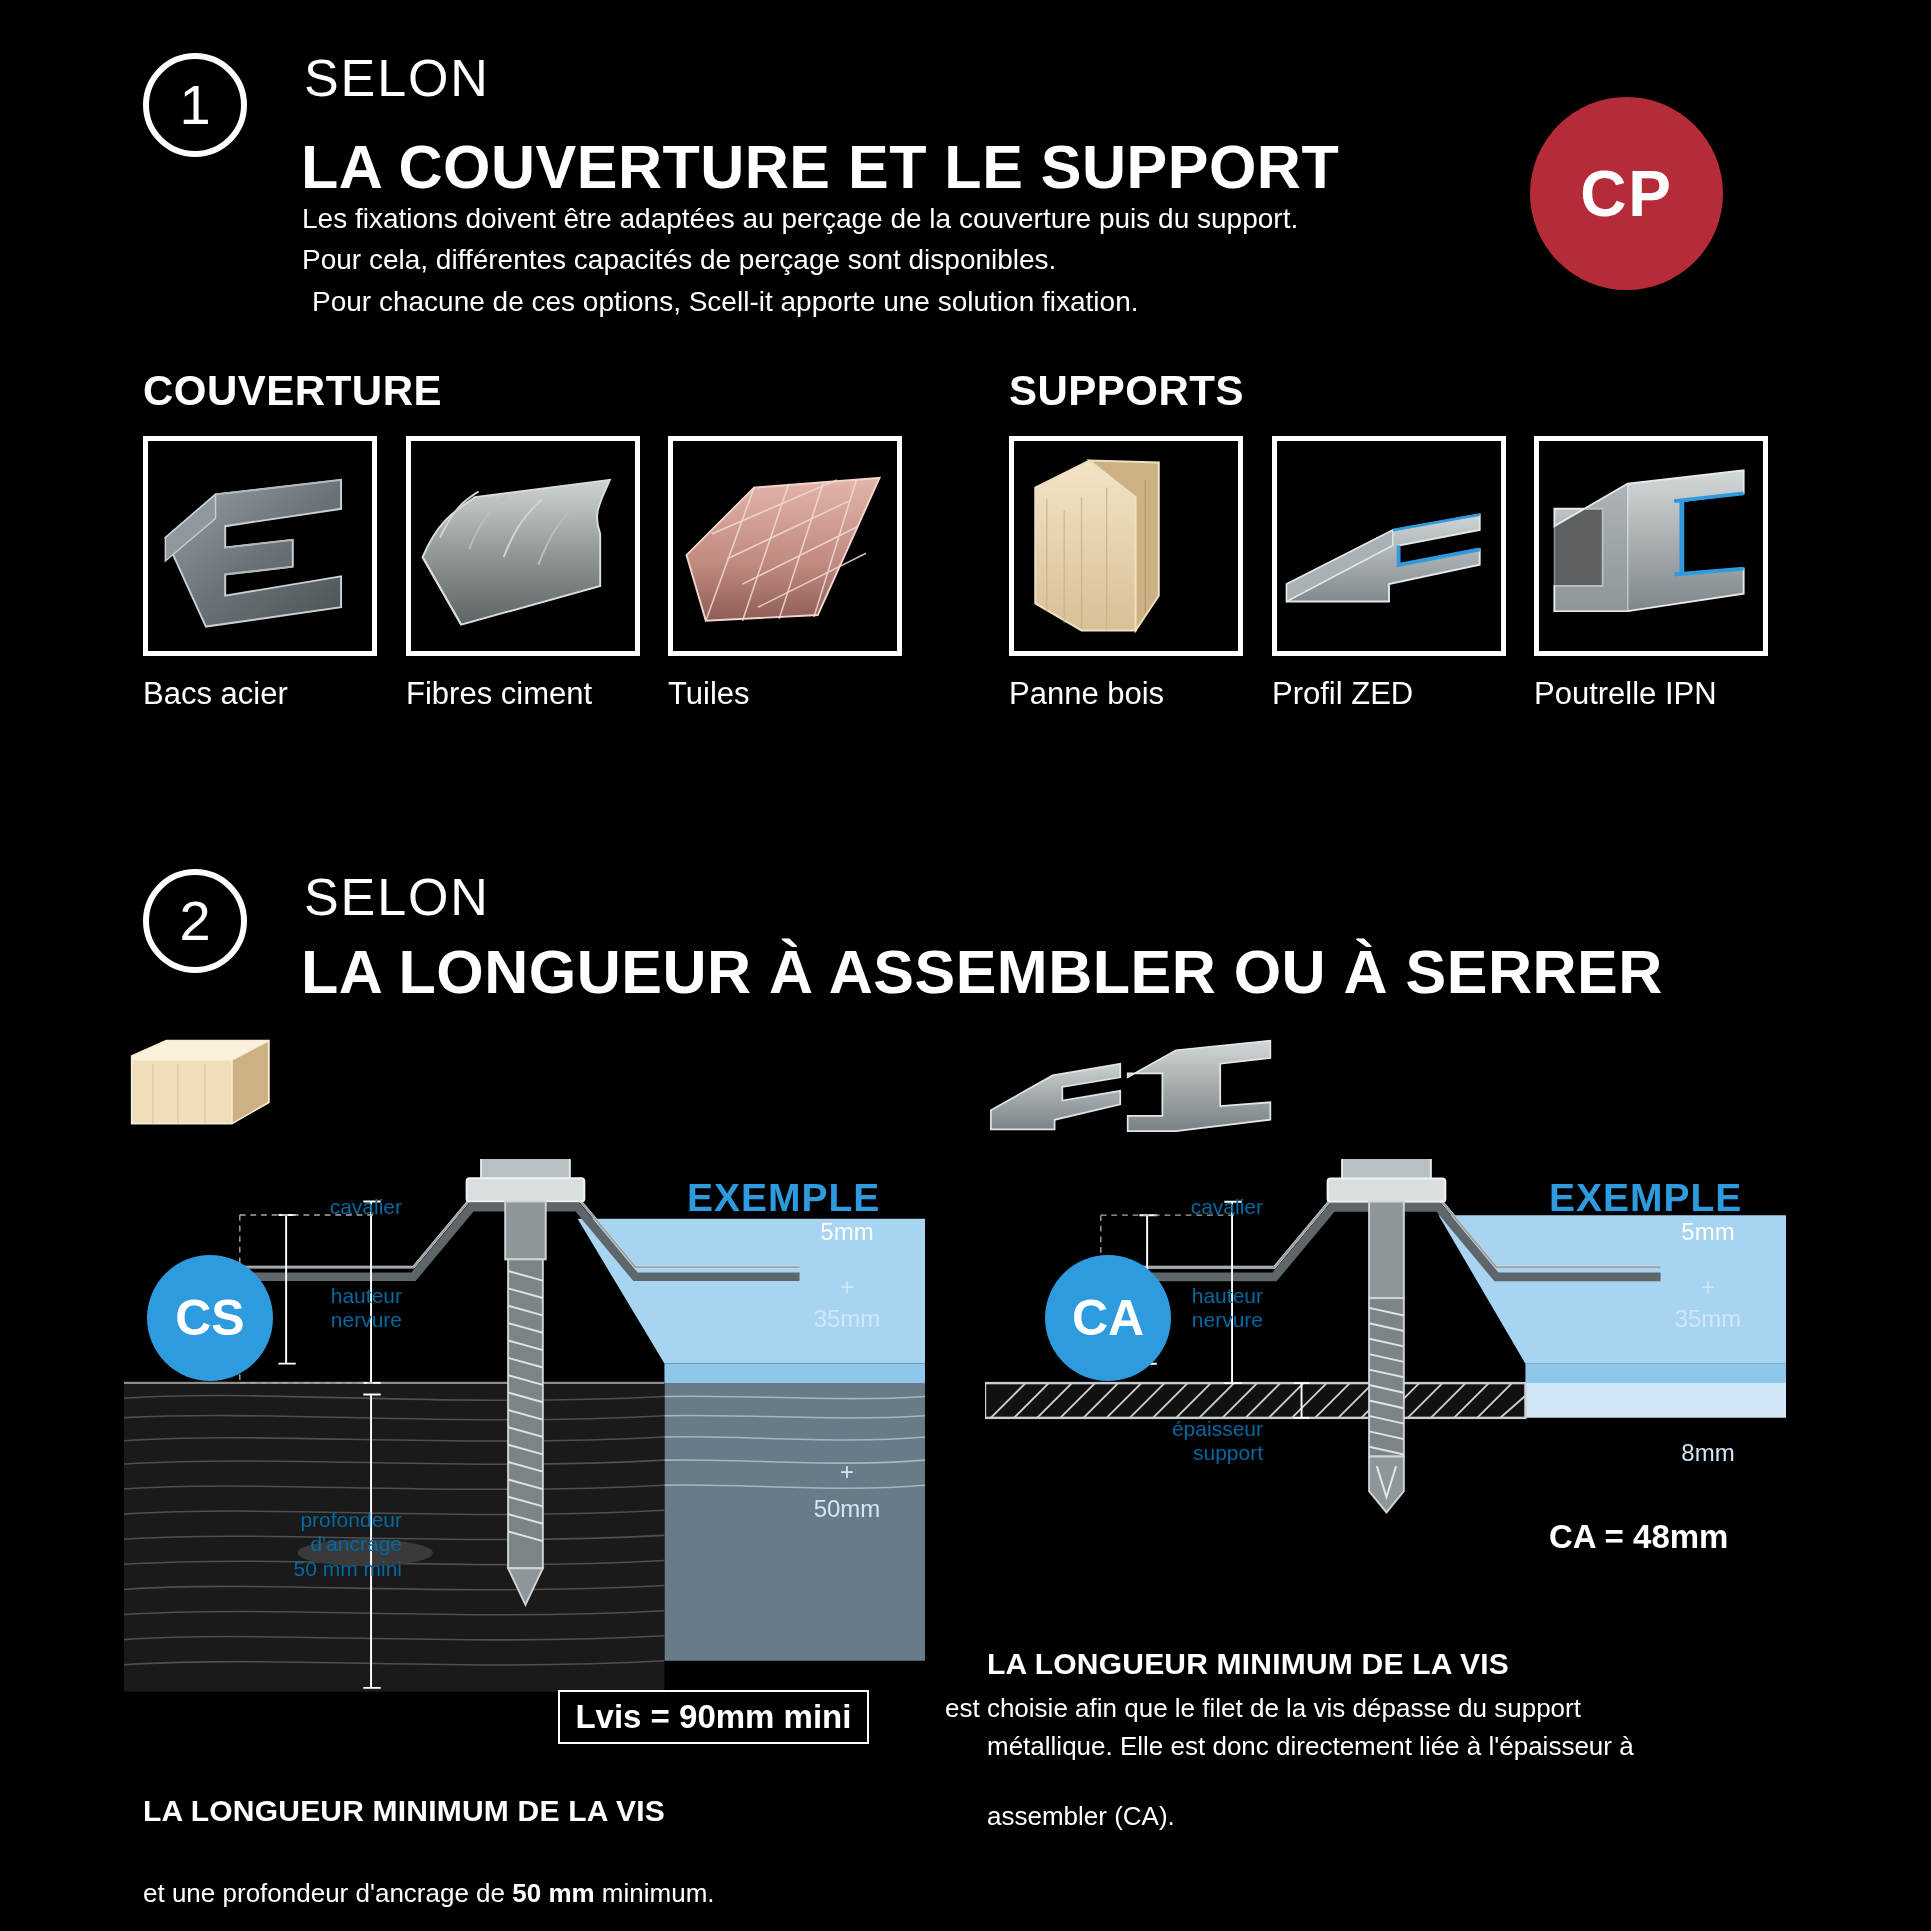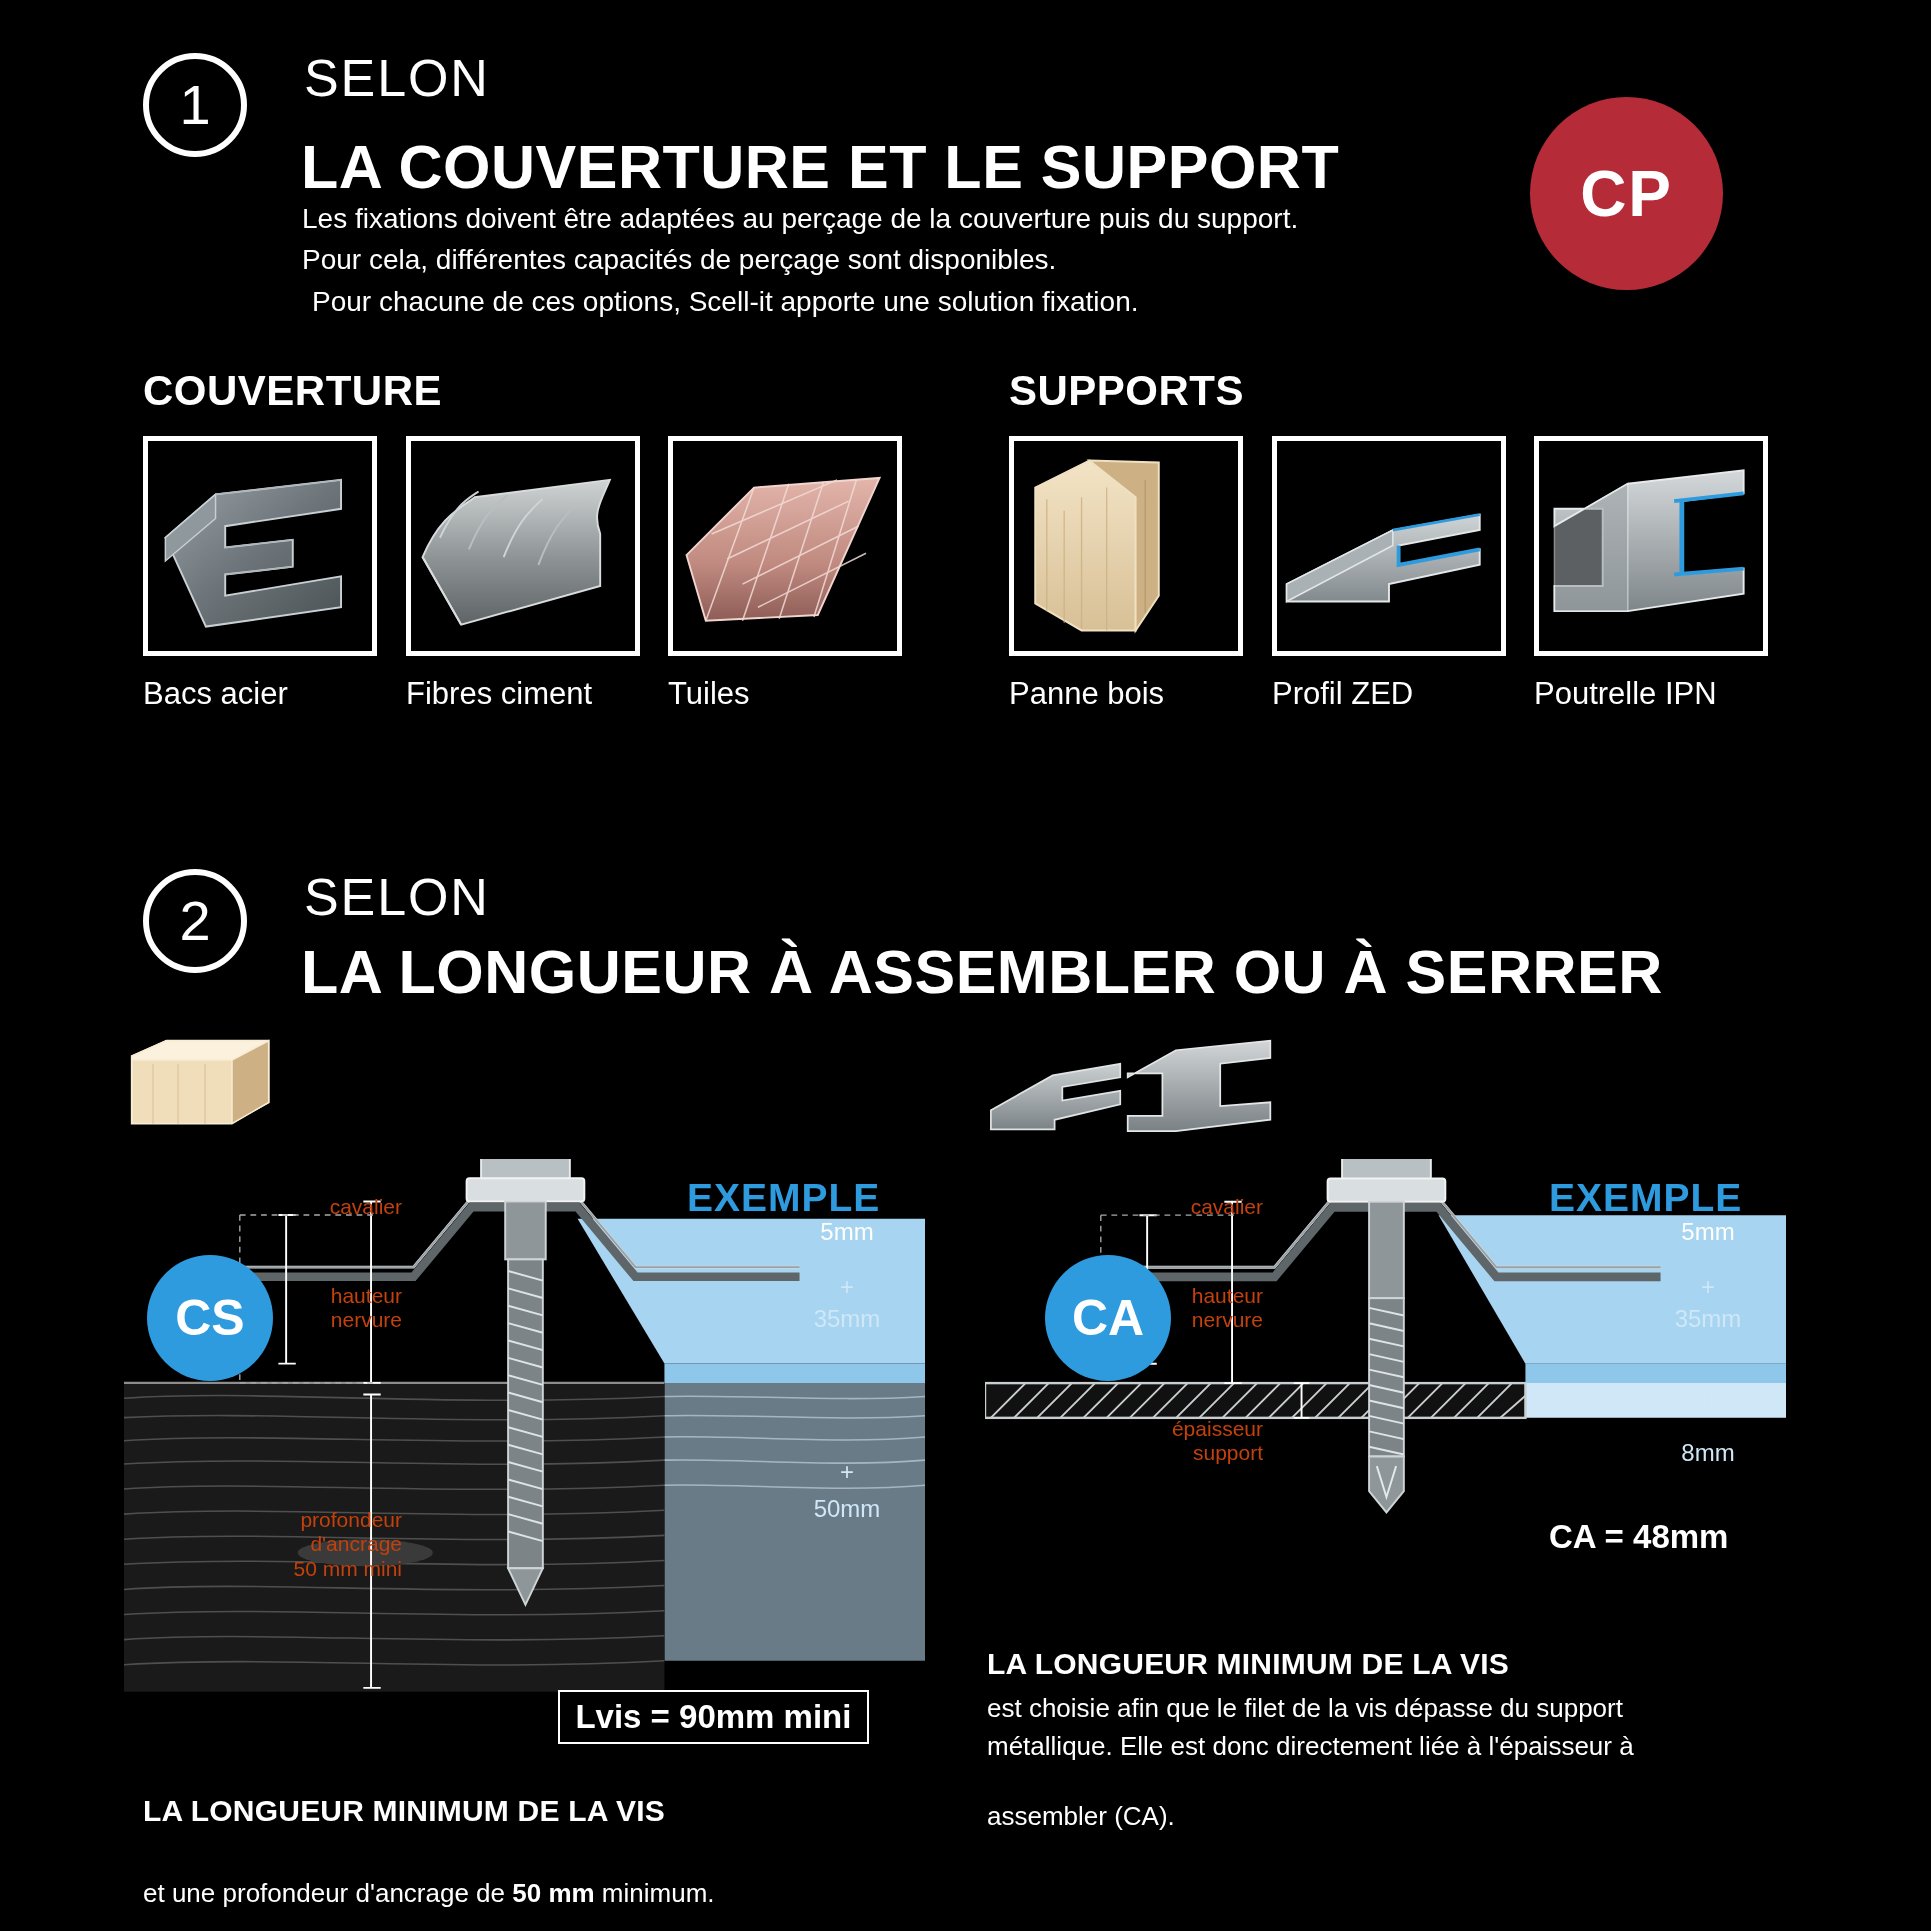--- a/index.html
+++ b/index.html
@@ -70,21 +70,21 @@
     background: #2e9bdf;
     display: flex; align-items: center; justify-content: center;
     font-size: 50px; font-weight: bold; color: #fff;
   }
   .exemple {
     position: absolute;
     font-size: 39px; font-weight: bold; color: #2e9bdf; letter-spacing: 1px;
   }
   .dim-label {
     position: absolute;
-    font-size: 21px; line-height: 1.16; color: #c2410c; text-align: right;
+    font-size: 21px; line-height: 1.16; color: #0369a1; text-align: right;
   }
   .blue-val {
     position: absolute;
     font-size: 24px; color: #cfe7f7; text-align: center;
   }
   .result-box {
     position: absolute;
     border: 2.9px solid #fff;
     background: #000;
     display: flex; align-items: center; justify-content: center;
@@ -448,18 +448,18 @@
   <div class="blue-val" style="left:1655px; top:1273px; width:106px;">+</div>
   <div class="blue-val" style="left:1655px; top:1305px; width:106px;">35mm</div>
   <div class="blue-val" style="left:1655px; top:1386px; width:106px;">+</div>
   <div class="blue-val" style="left:1655px; top:1439px; width:106px;">8mm</div>
 
   <div class="result-plain" style="left:1549px; top:1518px;">
     <span>CA = 48mm</span>
   </div>
 
   <div class="caption-title" style="left:987px; top:1647px;">LA LONGUEUR MINIMUM DE LA VIS</div>
-  <div class="caption-body" style="left:987px; top:1690px;">est choisie afin que le filet de la vis dépasse du support</div>
+  <div class="caption-body" style="left:945px; top:1690px;">est choisie afin que le filet de la vis dépasse du support</div>
   <div class="caption-body" style="left:987px; top:1728px;">métallique. Elle est donc directement liée à l'épaisseur à</div>
   <div class="caption-body" style="left:987px; top:1767px;margin-top:31px;">assembler (CA).</div>
 
 </div>
 
 
 </body></html>

